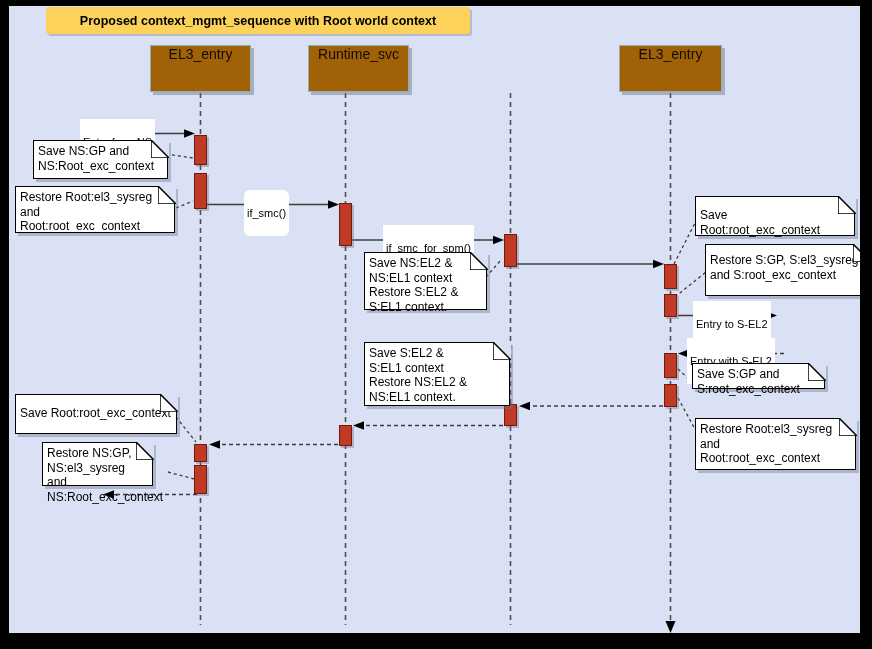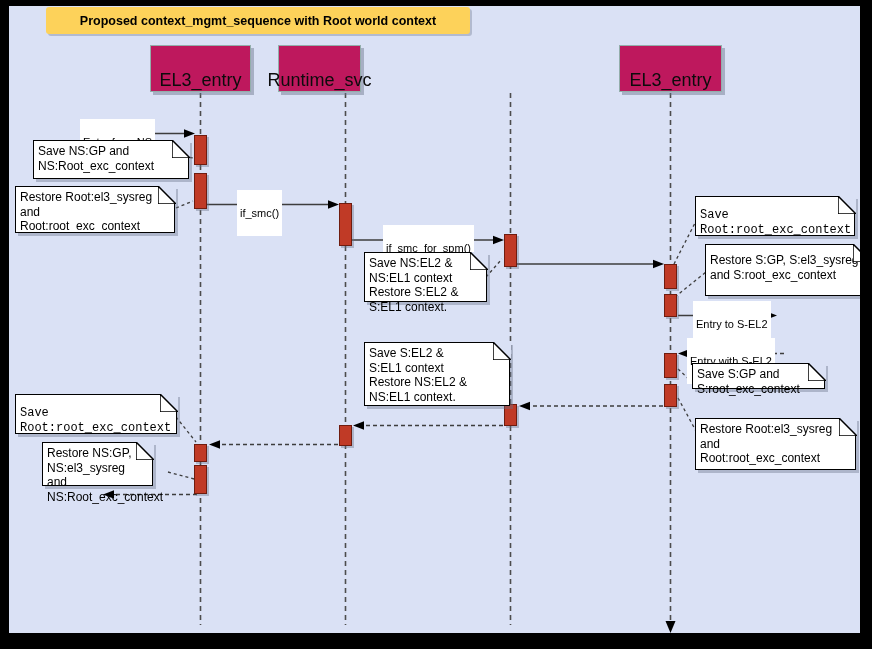--- a/index.html
+++ b/index.html
@@ -13,44 +13,44 @@
 
   .title {
     position:absolute; left:46px; top:7px; width:424px; height:27px;
     background:#fdd25a; border-radius:3px; z-index:6;
     display:flex; align-items:center; justify-content:center;
     font-size:12.5px; font-weight:bold; color:#000;
     box-shadow:2px 2px 0 rgba(104,116,137,0.35);
   }
   .actor {
     position:absolute; top:45px; height:47px; box-sizing:border-box;
-    background:#be185d; border:1px solid #93aeab; z-index:3;
-    display:flex; align-items:flex-end; justify-content:center;
-    font-size:18px; color:#0c0c0c;
+    background:#a16207; border:1px solid #93aeab; z-index:3;
+    display:flex; align-items:flex-start; justify-content:center;
+    font-size:14px; color:#0c0c0c;
     box-shadow:3px 3px 0 rgba(104,116,137,0.45);
   }
   .bar {
     position:absolute; width:13px; box-sizing:border-box; z-index:3;
     background:#c03a26; border:1.5px solid #6f1c0f;
     box-shadow:2px 2px 0 rgba(104,116,137,0.4);
   }
   .mlabel {
     position:absolute; z-index:4; background:#ffffff; color:#000;
     font-size:11px; line-height:12px; padding:17px 3px; white-space:nowrap;
   }
   .note {
     position:absolute; box-sizing:border-box; z-index:5;
     background:#ffffff; border:1.5px solid #000;
     box-shadow:3px 3px 0 rgba(104,116,137,0.4);
   }
   .note .txt {
     padding:3px 4px; font-size:12px; line-height:14.5px; color:#000;
     white-space:pre-line;
   }
-  .note .txt.pad1 { padding-top:11px;font-family:Liberation Mono, monospace; }
+  .note .txt.pad1 { padding-top:11px; }
   .note svg.fold { position:absolute; top:-1.5px; right:-1.5px; }
 </style>
 </head>
 <body>
 
 <div class="canvas">
   <div class="paper"></div>
 
   <svg class="lines" width="872" height="649">
     <g>
@@ -121,64 +121,64 @@
       <line x1="176" y1="417" x2="196" y2="442"></line>
       <line x1="168" y1="472" x2="194" y2="479"></line>
     </g>
   </svg>
 
   <div class="title">Proposed context_mgmt_sequence with Root world context</div>
 
   <div class="actor" style="left:150px; width:101px;">
       <span>EL3_entry</span>
     </div>
-  <div class="actor" style="left:278px; width:83px;">
+  <div class="actor" style="left:308px; width:101px;">
       <span>Runtime_svc</span>
     </div>
   <div class="actor" style="left:619px; width:103px;">
       <span>EL3_entry</span>
     </div>
 
   <div class="bar" style="left:194px; top:135px; height:30px;"></div>
   <div class="bar" style="left:194px; top:173px; height:36px;"></div>
   <div class="bar" style="left:194px; top:444px; height:18px;"></div>
   <div class="bar" style="left:194px; top:465px; height:29px;"></div>
   <div class="bar" style="left:339px; top:203px; height:43px;"></div>
   <div class="bar" style="left:339px; top:425px; height:21px;"></div>
   <div class="bar" style="left:504px; top:234px; height:33px;"></div>
   <div class="bar" style="left:504px; top:404px; height:22px;"></div>
   <div class="bar" style="left:664px; top:264px; height:25px;"></div>
   <div class="bar" style="left:664px; top:294px; height:23px;"></div>
   <div class="bar" style="left:664px; top:353px; height:25px;"></div>
   <div class="bar" style="left:664px; top:384px; height:23px;"></div>
 
   <div class="mlabel" style="left:80px; top:119px;">Entry from NS</div>
-  <div class="mlabel" style="left:237px; top:190px;">if_smc()</div>
+  <div class="mlabel" style="left:244px; top:190px;border-radius:6px;">if_smc()</div>
   <div class="mlabel" style="left:383px; top:225px;">if_smc_for_spm()</div>
   <div class="mlabel" style="left:693px; top:301px;">Entry to S-EL2</div>
   <div class="mlabel" style="left:687px; top:338px;">Entry with S-EL2</div>
 
-  <div class="note" style="left:33px; top:140px; width:156px; height:39px;">
+  <div class="note" style="left:33px; top:140px; width:135px; height:39px;">
     <div class="txt">Save NS:GP and
 NS:Root_exc_context</div>
     <svg class="fold" width="18" height="18">
         <polygon points="0,0 18,0 18,18" fill="#dae1f5"></polygon>
         <polygon points="0,0 18,18 0,18" fill="#fff" stroke="#000" stroke-width="1.5"></polygon>
       </svg>
   </div>
   <div class="note" style="left:15px; top:186px; width:160px; height:47px;">
     <div class="txt">Restore Root:el3_sysreg
 and
 Root:root_exc_context</div>
     <svg class="fold" width="18" height="18">
         <polygon points="0,0 18,0 18,18" fill="#dae1f5"></polygon>
         <polygon points="0,0 18,18 0,18" fill="#fff" stroke="#000" stroke-width="1.5"></polygon>
       </svg>
   </div>
-  <div class="note" style="left:364px; top:252px; width:123px; height:50px;">
+  <div class="note" style="left:364px; top:252px; width:123px; height:58px;">
     <div class="txt">Save NS:EL2 &amp;
 NS:EL1 context
 Restore S:EL2 &amp;
 S:EL1 context.</div>
     <svg class="fold" width="18" height="18">
         <polygon points="0,0 18,0 18,18" fill="#dae1f5"></polygon>
         <polygon points="0,0 18,18 0,18" fill="#fff" stroke="#000" stroke-width="1.5"></polygon>
       </svg>
   </div>
   <div class="note" style="left:695px; top:196px; width:160px; height:40px;">

